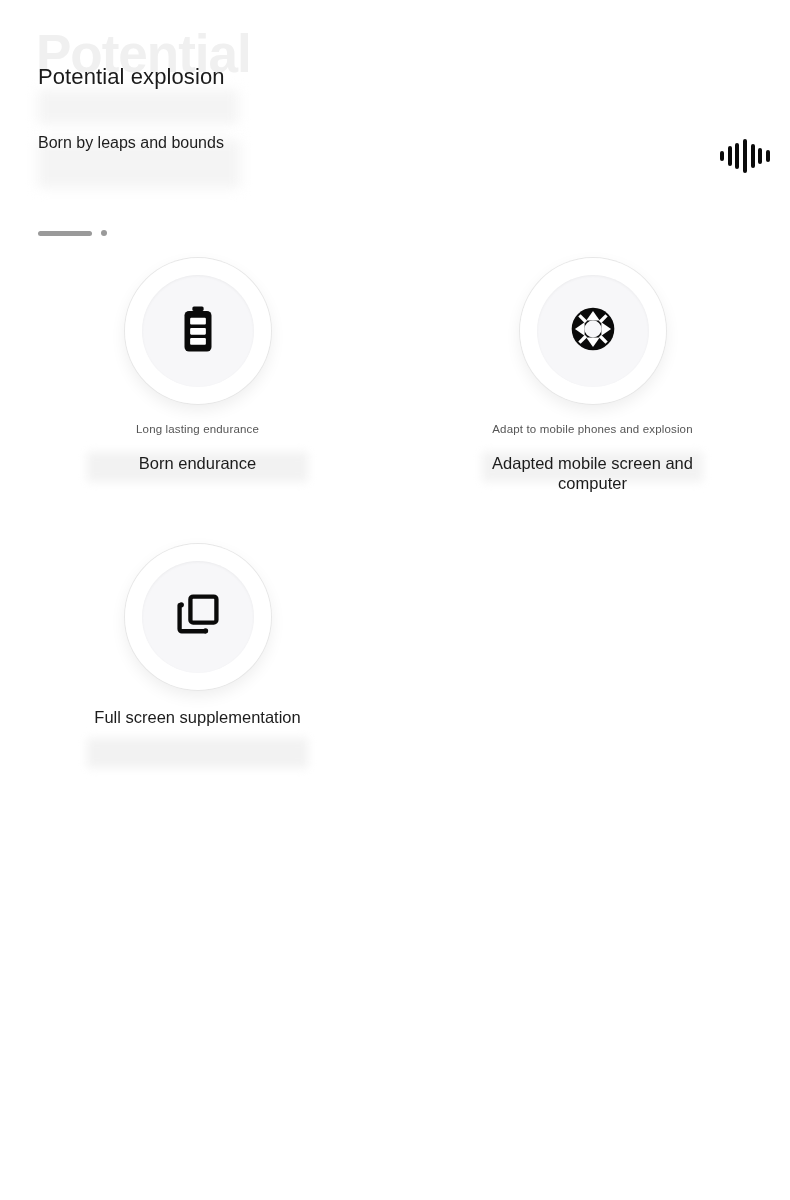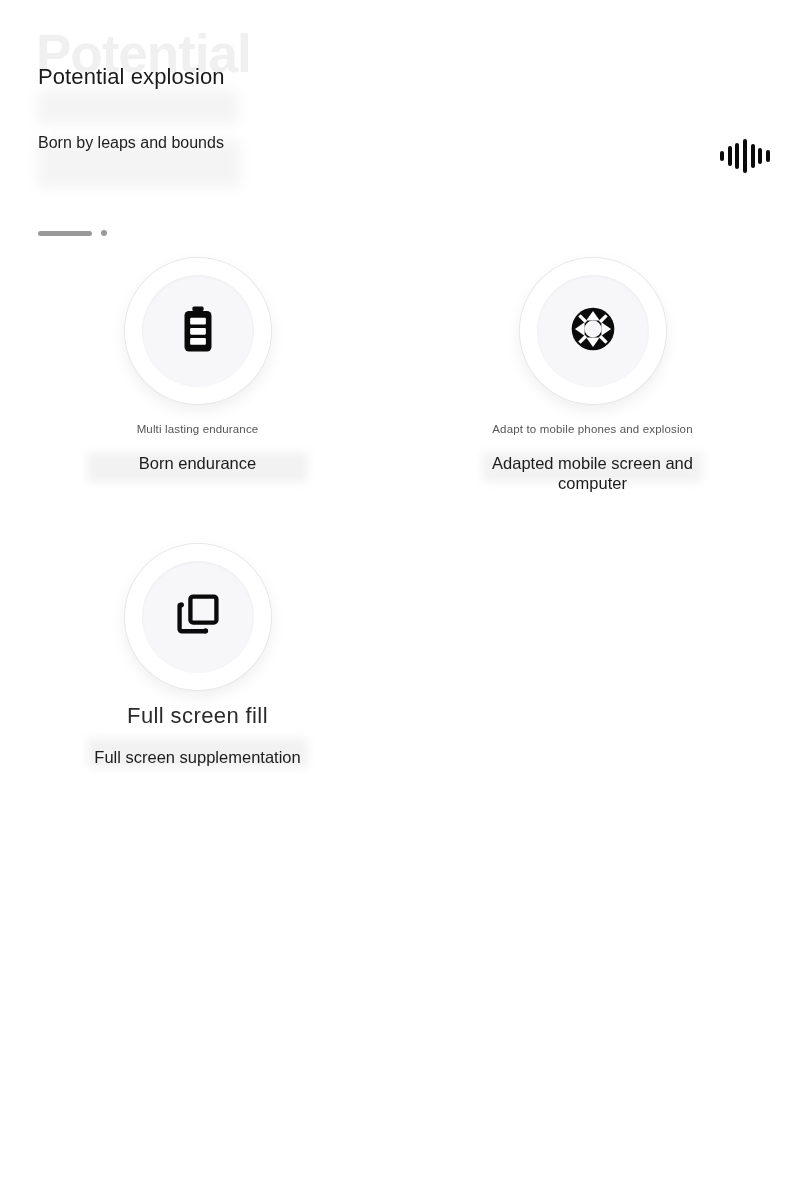--- a/index.html
+++ b/index.html
@@ -239,21 +239,21 @@
         <div class="badge">
           <span class="glyph"><svg width="54" height="54" viewBox="0 0 48 48" fill="none">
       <rect x="19" y="4" width="10" height="4" rx="1.4" fill="#0a0a0a"></rect>
       <rect x="12" y="8" width="24" height="36" rx="4" fill="#0a0a0a"></rect>
       <rect x="17" y="14" width="14" height="6" rx="1" fill="#fff"></rect>
       <rect x="17" y="23" width="14" height="6" rx="1" fill="#fff"></rect>
       <rect x="17" y="32" width="14" height="6" rx="1" fill="#fff"></rect>
     </svg></span>
         </div>
         <div class="cap-smear" style="left: 22%; top: 200px; width: 56%; height: 30px;"></div>
-        <div class="cap-small">Multi lasting endurance</div>
+        <div class="cap-small">Long lasting endurance</div>
         <div class="cap-main">Born endurance</div>
       </div>
       <div class="cell">
         <div class="badge">
           <span class="glyph"><svg width="62" height="62" viewBox="0 0 48 48" fill="none">
       <circle cx="24" cy="24" r="16.5" fill="#0a0a0a"></circle>
       <circle cx="24" cy="24" r="6.6" fill="#f7f7f9"></circle>
       <path d="M24 10 L29.2 17.5 H18.8 Z" fill="#fff"></path>
       <path d="M24 38 L18.8 30.5 H29.2 Z" fill="#fff"></path>
       <path d="M10 24 L17.5 18.8 V29.2 Z" fill="#fff"></path>
@@ -271,18 +271,17 @@
       <div class="cell">
         <div class="badge">
           <span class="glyph"><svg width="52" height="52" viewBox="0 0 48 48" fill="none">
       <rect x="17" y="7" width="24" height="24" rx="2.5" stroke="#0a0a0a" stroke-width="4"></rect>
       <path d="M31 39 H9 a2 2 0 0 1-2-2 V15" stroke="#0a0a0a" stroke-width="4" stroke-linecap="round" fill="none"></path>
       <circle cx="8.6" cy="14.6" r="2.4" fill="#0a0a0a"></circle>
       <circle cx="31" cy="38.6" r="2.4" fill="#0a0a0a"></circle>
     </svg></span>
         </div>
         <div class="cap-smear" style="left: 22%; top: 200px; width: 56%; height: 30px;"></div>
-        <div class="cap-small big">Full screen fill</div>
         <div class="cap-main">Full screen supplementation</div>
       </div>
     </div>
 
 </div>
 
 </body></html>

